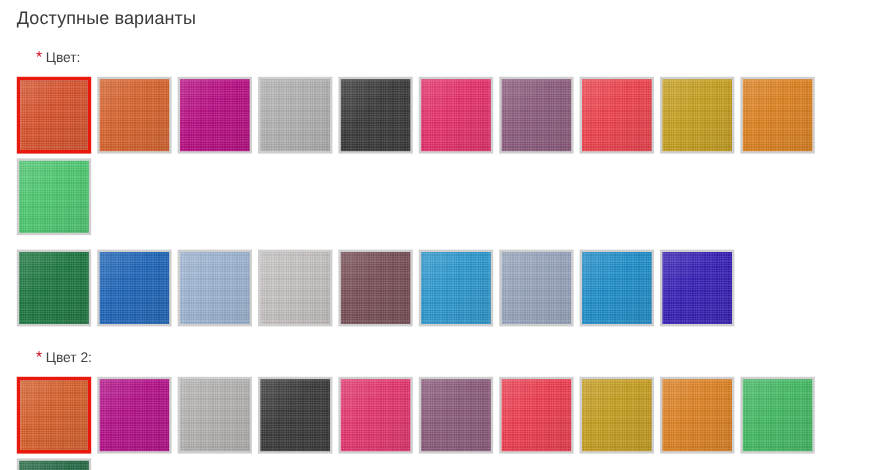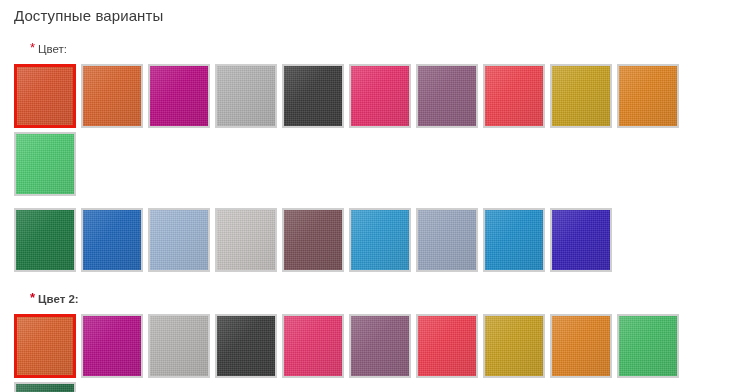--- a/index.html
+++ b/index.html
@@ -42,21 +42,21 @@
 
   .option-label {
     font-size: 11.5px;
     color: #444444;
     line-height: 14px;
     padding-left: 30px;
     display: block;
     white-space: nowrap;
   }
   .option-group.first .option-label { padding-top: 17px; }
-  .option-group.second .option-label { padding-top: 16px; font-weight: bold; }
+  .option-group.second .option-label { padding-top: 16px; }
 
   .req-star {
     color: #d0021b;
     font-size: 13px;
     line-height: 10px;
     vertical-align: top;
     margin-right: 3px;
     position: relative;
     top: 1px;
   }

